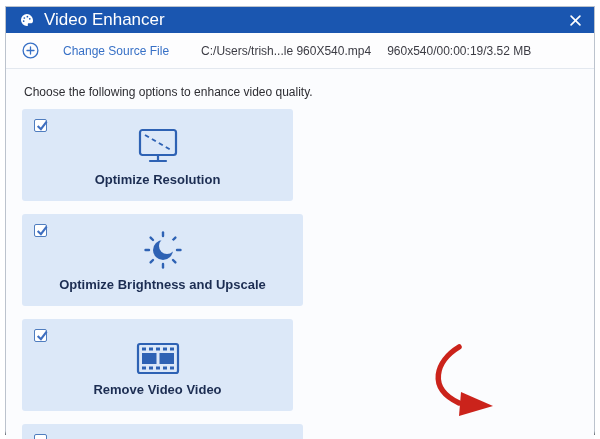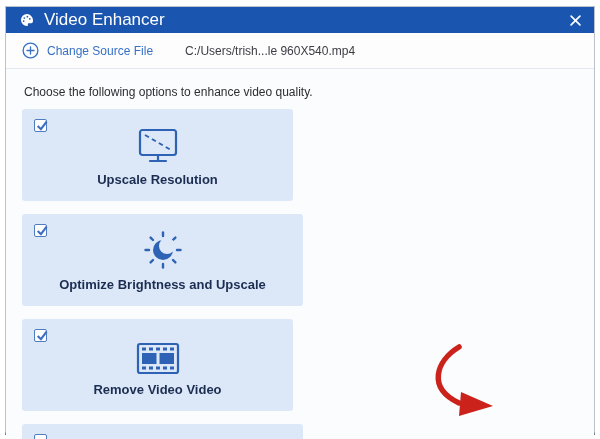--- a/index.html
+++ b/index.html
@@ -15,21 +15,21 @@
   .titlebar { height:26px; background:#1a56b0; display:flex; align-items:center;
               padding:0 12px 0 13px; flex:0 0 auto; }
   .titlebar .logo { width:16px; height:16px; margin-right:9px; display:flex; }
   .titlebar .title { color:#ffffff; font-size:17px; }
   .titlebar .close { margin-left:auto; width:14px; height:14px; display:flex;
                      align-items:center; justify-content:center; cursor:pointer; }
 
   
   .header { height:36px; background:#fdfdfe; border-bottom:1px solid #e3e8ef;
             display:flex; align-items:center; padding:0 16px; flex:0 0 auto; }
-  .change-source { display:flex; align-items:center; gap:8px; color:#3770c6;
+  .change-source { display:flex; align-items:center; gap:24px; color:#3770c6;
                    font-size:12px; cursor:pointer; }
   .filepath { margin-left:32px; font-size:12px; color:#3c3c44; }
   .fileinfo { margin-left:16px; font-size:12px; color:#3c3c44; }
 
   
   .main { flex:1 1 auto; background:#fbfcfe; position:relative; }
   .instruction { margin:16px 0 0 18px; font-size:12px; color:#2e2e33; }
 
   .grid { display:flex; flex-wrap:wrap; gap:13px 16px; padding:0 16px; margin-top:10px; }
   .card { height:92px; background:#dce8f8; border-radius:3px; position:relative; cursor:pointer; }
@@ -70,41 +70,42 @@
 
     <div class="header">
       <div class="change-source">
         <svg width="17" height="17" viewBox="0 0 17 17">
           <circle cx="8.5" cy="8.5" r="7.4" fill="none" stroke="#3770c6" stroke-width="1.3"></circle>
           <path d="M8.5 5 V12 M5 8.5 H12" stroke="#3770c6" stroke-width="1.3" stroke-linecap="round"></path>
         </svg>
         <span>Change Source File</span>
       </div>
       <span class="filepath">C:/Users/trish...le 960X540.mp4</span>
+      <span class="fileinfo">960x540/00:00:19/3.52 MB</span>
     </div>
 
     <div class="main">
       <div class="instruction">Choose the following options to enhance video quality.</div>
 
       <div class="grid">
 
         <div class="card c-left">
           <span class="checkbox checked">
             <svg width="14" height="14" viewBox="0 0 13 13">
                 <polyline points="2.5,6.5 5.5,9.5 10.8,2.5" fill="none" stroke="#3f6fc0" stroke-width="2"></polyline>
               </svg>
           </span>
           <div class="icon-wrap">
             <svg width="46" height="40" viewBox="0 0 46 40">
               <rect x="5" y="3" width="36" height="25" rx="2.5" fill="none" stroke="#2e62b4" stroke-width="2.2"></rect>
               <path d="M10 8 L36 23" stroke="#2e62b4" stroke-width="2" stroke-dasharray="4.5 3.5"></path>
               <path d="M23 28 V33 M15 34 H31" stroke="#2e62b4" stroke-width="2.2" stroke-linecap="round"></path>
             </svg>
           </div>
-          <div class="card-label">Upscale Resolution</div>
+          <div class="card-label">Optimize Resolution</div>
         </div>
 
         <div class="card c-right">
           <span class="checkbox checked">
             <svg width="14" height="14" viewBox="0 0 13 13">
                 <polyline points="2.5,6.5 5.5,9.5 10.8,2.5" fill="none" stroke="#3f6fc0" stroke-width="2"></polyline>
               </svg>
           </span>
           <div class="icon-wrap">
             <svg width="44" height="44" viewBox="0 0 44 44">

